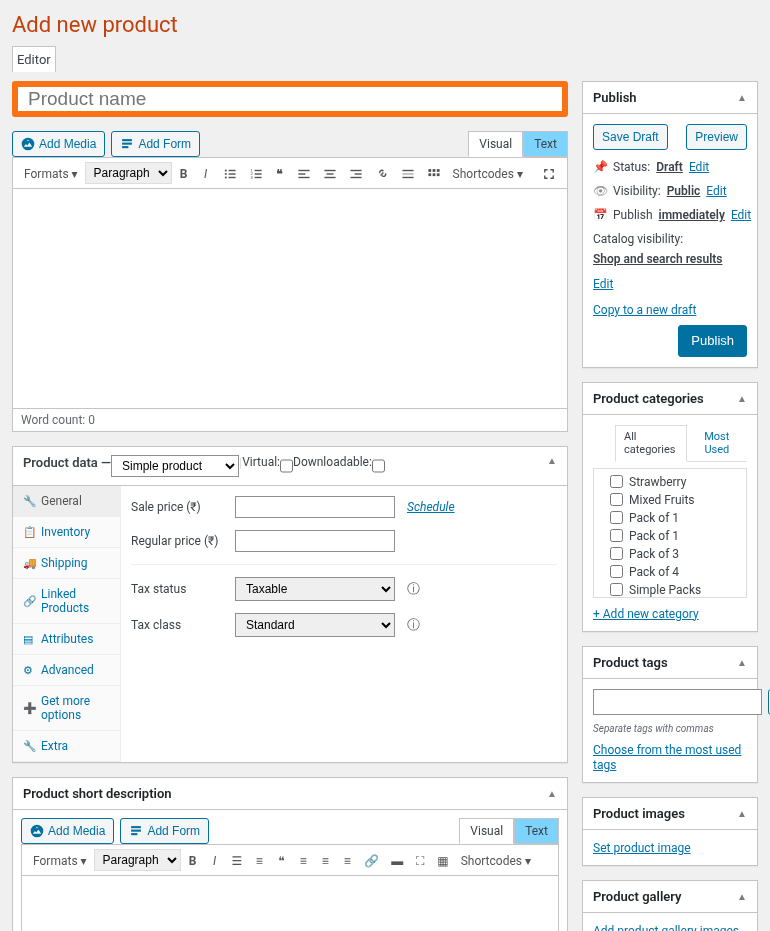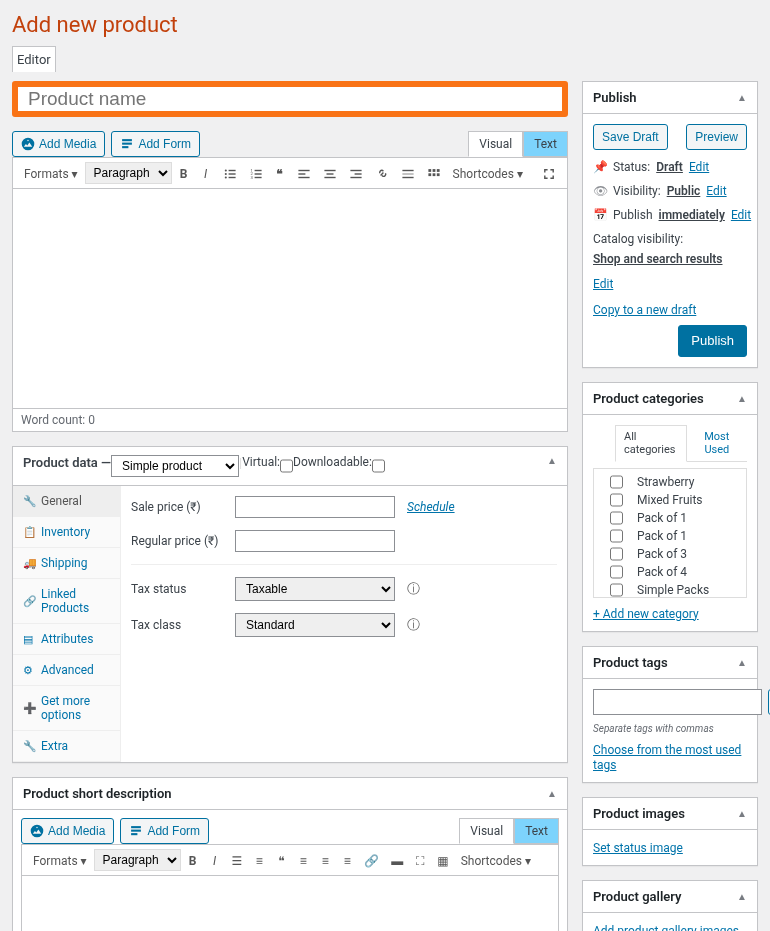--- a/index.html
+++ b/index.html
@@ -47,21 +47,21 @@
 .publish-actions { display: flex; justify-content: space-between; margin-bottom: 10px; }
 .meta-line { font-size: 12px; margin-bottom: 10px; display: flex; align-items: center; gap: 6px; }
 .meta-line .ic { color: #8c8f94; width: 14px; }
 .meta-line b { font-weight: 600; text-decoration: underline; }
 .publish-foot { display: flex; justify-content: space-between; align-items: center; margin-top: 12px; }
 .cat-tabs { display: flex; border-bottom: 1px solid #ddd; margin-bottom: 6px; margin-left: 22px; }
 .cat-tab { padding: 4px 8px; font-size: 11px; cursor: pointer; border: 1px solid transparent; }
 .cat-tab.active { border: 1px solid #ddd; border-bottom-color: #fff; margin-bottom: -1px; background: #fff; }
 .cat-tab:not(.active) { color: #0073aa; text-align: center; }
 .cat-list { max-height: 130px; overflow-y: scroll; border: 1px solid #ddd; padding: 4px; font-size: 12px; }
-.cat-item { display: flex; gap: 14px; padding: 2px 0 2px 12px; }
+.cat-item { display: flex; align-items: center; gap: 6px; padding: 2px 0 2px 12px; }
 .cat-item input { margin: 0; }
 .add-cat { margin-top: 8px; }
 .tag-row { display: flex; gap: 6px; margin-bottom: 8px; }
 .tag-row input { flex: 1; border: 1px solid #8c8f94; padding: 3px 6px; font-size: 12px; }
 .hint { font-size: 10px; font-style: italic; color: #646970; margin-bottom: 8px; }
 .divider-row { border-top: 1px solid #eee; margin: 12px 0; }
 svg { display: block; }
 </style>
 </head>
 <body>
@@ -415,21 +415,21 @@
         <span class="link">Choose from the most used tags</span>
       </div>
     </div>
 
     <div class="postbox">
       <div class="postbox-header">
         <h2>Product images</h2>
         <span class="toggle-arrow">▲</span>
       </div>
       <div class="postbox-body">
-        <span class="link">Set status image</span>
+        <span class="link">Set product image</span>
       </div>
     </div>
 
     <div class="postbox">
       <div class="postbox-header">
         <h2>Product gallery</h2>
         <span class="toggle-arrow">▲</span>
       </div>
       <div class="postbox-body">
         <span class="link">Add product gallery images</span>

